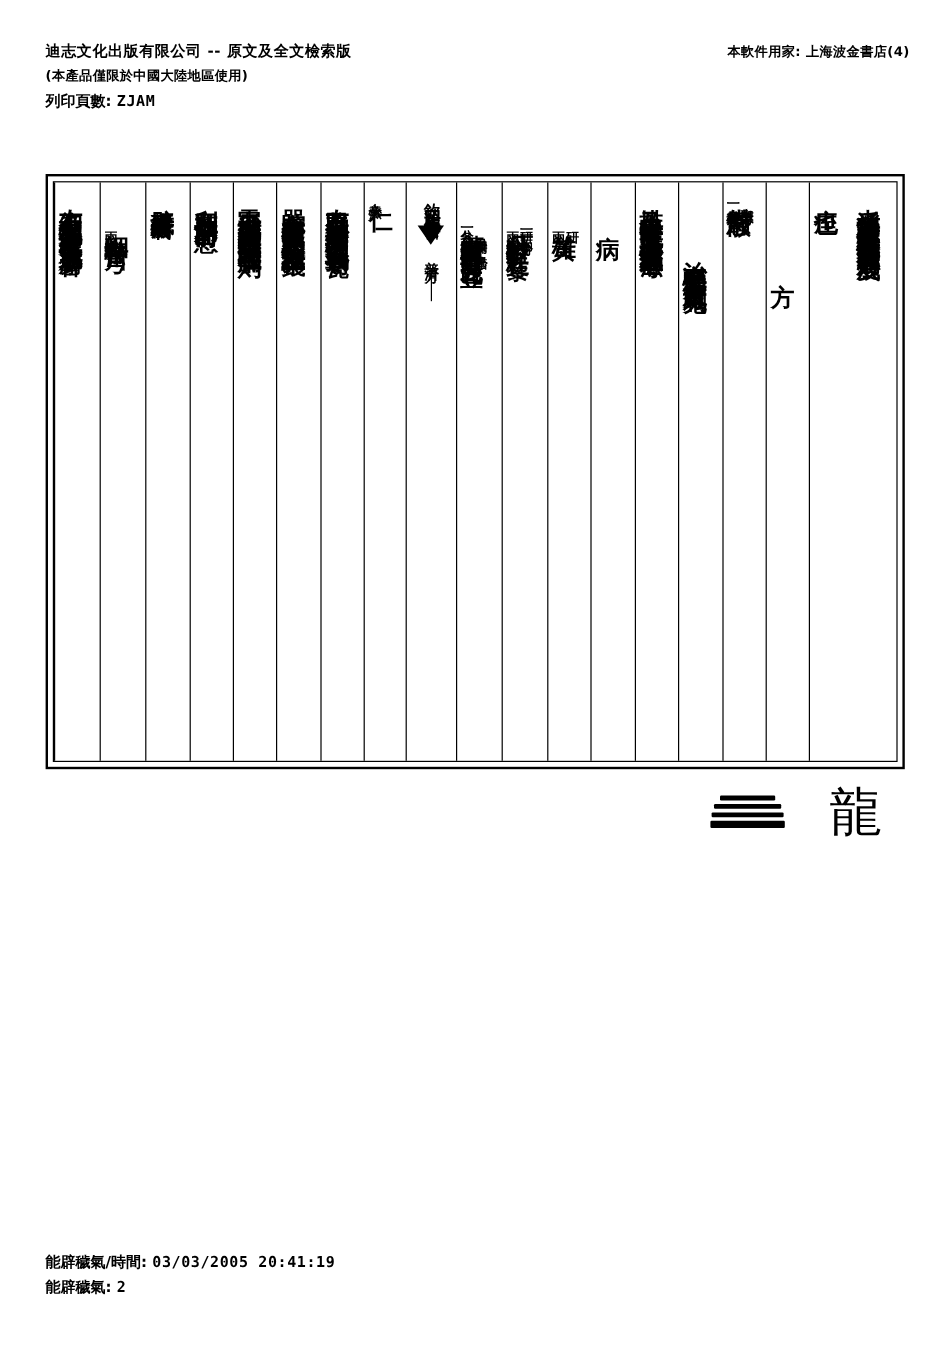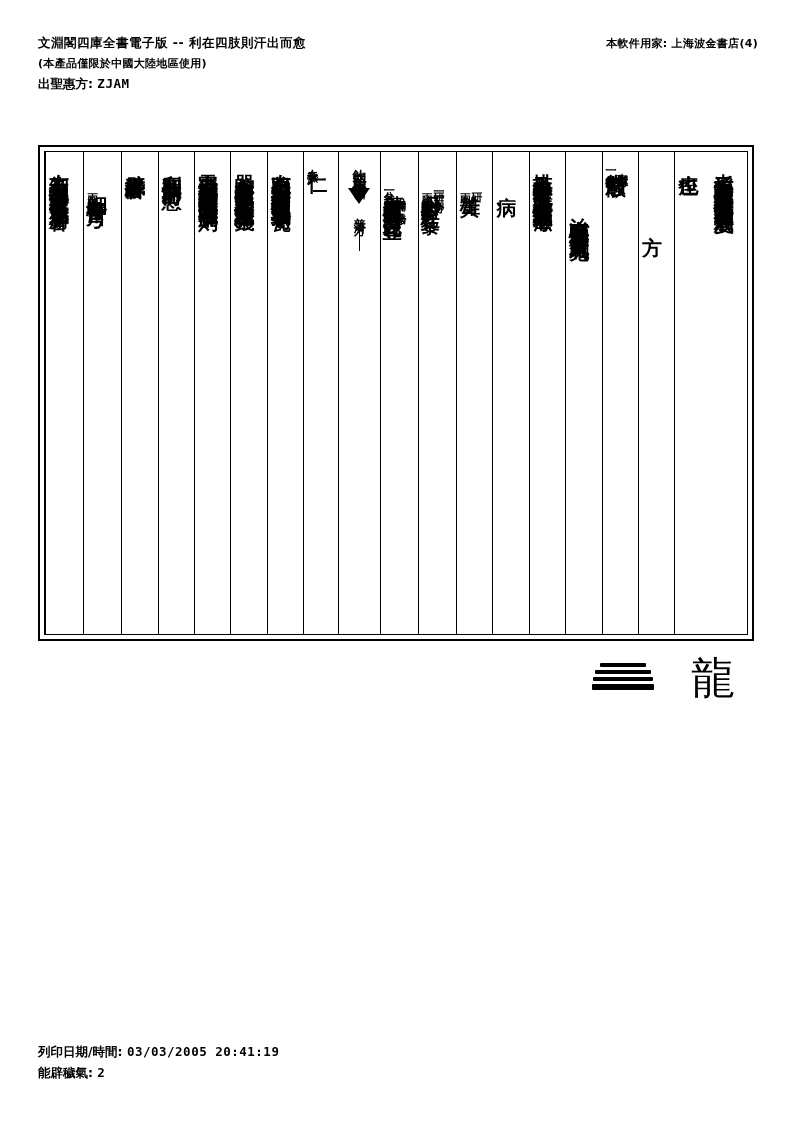--- a/index.html
+++ b/index.html
@@ -181,28 +181,28 @@
     line-height: 21px;
   }
   .ftr .line { white-space: nowrap; }
   .ftr .val { font-family: "DejaVu Sans Mono", monospace; letter-spacing: 0.5px; margin-top: 11px; }
 </style>
 </head>
 <body>
 
 <div class="hdr">
   <div class="hdr-row">
-    <span class="hdr-left">文淵閣四庫全書電子版 -- 利在四肢則汗出而愈</span>
+    <span class="hdr-left">迪志文化出版有限公司 -- 原文及全文檢索版</span>
     <span class="hdr-right">本軟件用家: 上海波金書店(4)</span>
   </div>
   <div class="hdr-row">
     <span class="hdr-right">(本產品僅限於中國大陸地區使用)</span>
   </div>
   <div class="hdr-user">
-    <span>出聖惠方:</span>
+    <span>列印頁數:</span>
     <span class="uname">ZJAM</span>
   </div>
 </div>
 
 <div class="frame-outer">
   <div class="frame-inner">
 
     <div class="col" style="width:40px">
       <span class="vtext big">者浮焰如痰者生中惡者差後餘勢尚滯發作則變成</span>
     </div>
@@ -340,20 +340,20 @@
     <i></i>
       <i></i>
       <i></i>
       <i></i>
   </div>
   <div class="logo-dragon">龍</div>
 </div>
 
 <div class="ftr">
   <div class="line">
-    <span>列印日期/時間:</span>
+    <span>能辟穢氣/時間:</span>
     <span class="val">03/03/2005 20:41:19</span>
   </div>
   <div class="line">
     <span>能辟穢氣:</span>
     <span class="val">2</span>
   </div>
 </div>
 
 </body></html>

